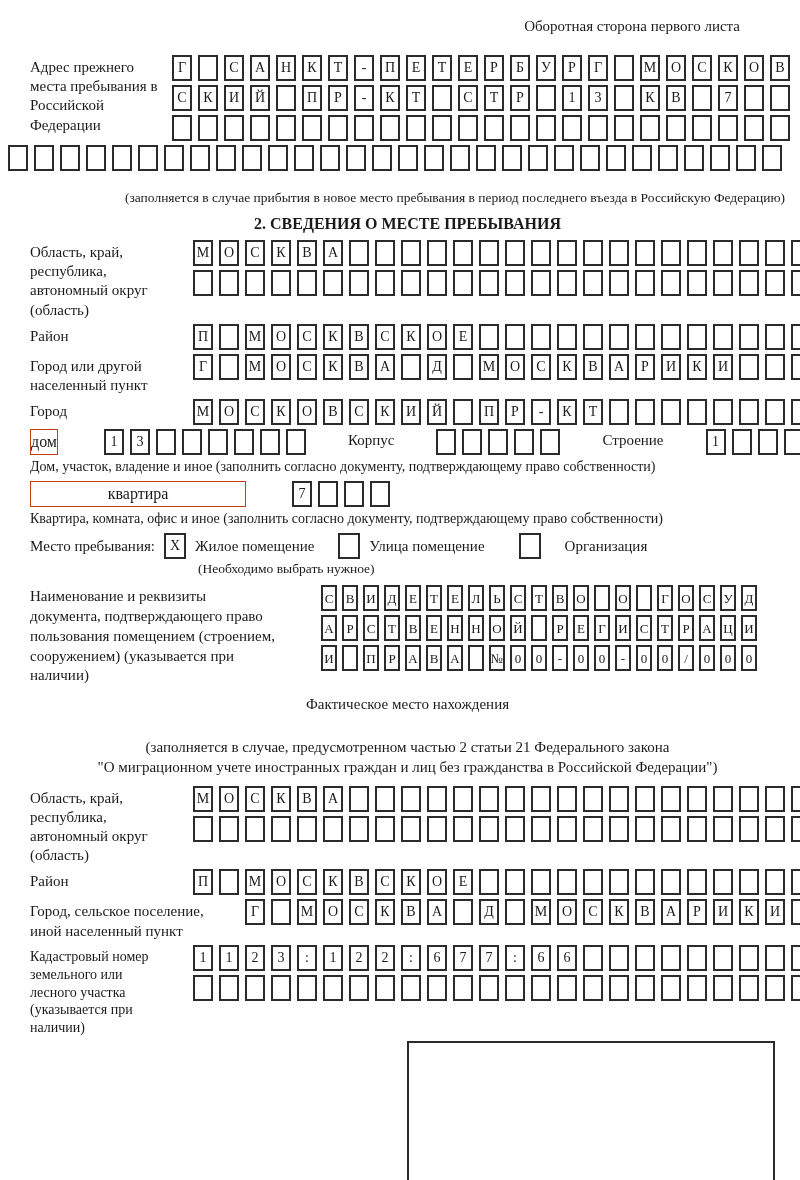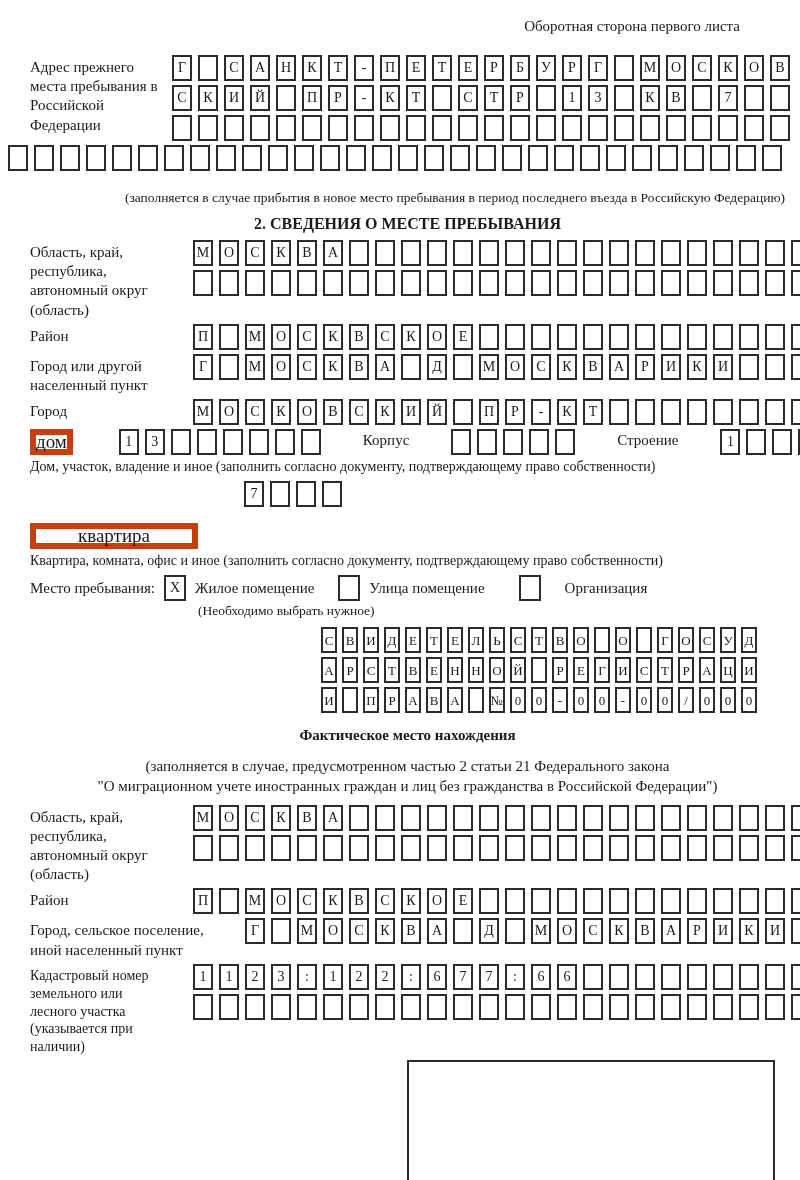--- a/index.html
+++ b/index.html
@@ -20,28 +20,28 @@
   .field-row { display:flex; align-items:flex-start; margin-bottom:4px;gap:33px; }
   .field-label { flex:0 0 130px; font-size:15px; line-height:1.28; padding-top:3px; }
   .field-label.w180 { flex-basis:182px; }
   .field-label.w140 { flex-basis:142px; }
   .field-label.kad { font-size:14px; }
   .push-right { margin-left:auto; }
 
   .note-center { text-align:right; font-size:13.5px; margin-top:19px; }
   .note-left { font-size:14px; margin:2px 0 6px 0; }
   .sec-title { text-align:center; font-weight:bold; font-size:16px; margin:9px 0 7px 0; }
-  .sub-title { text-align:center; font-weight:bold; font-size:15px; margin:10px 0 12px 0; }
+  .sub-title { text-align:center; font-weight:normal; font-size:15px; margin:10px 0 24px 0; }
   .sub-note { text-align:center; font-size:15px; line-height:1.35; }
 
   .addr-block { display:flex; margin-top:20px; }
-  .widebox { height:26px; border:6px solid #c2410c; display:flex; align-items:center;
-    justify-content:center; font-size:19px; }
+  .widebox { height:26px; border:1px solid #c2410c; display:flex; align-items:center;
+    justify-content:center; font-size:16px; }
   .dom-box { width:160px; margin-right:13px; }
-  .kv-box { width:168px; margin-right:13px;margin-top:42px; }
+  .kv-box { width:216px; margin-right:13px; }
   .inline-lbl { font-size:15px; padding:3px 9px 0 9px; white-space:nowrap; }
 
   .chk-row { display:flex; align-items:center; margin:6px 0 2px 0; font-size:15px; }
   .chk { width:22px; flex-basis:22px; }
   .chk-lbl { padding:0 10px 0 9px; }
   .chk-note { font-size:13.5px; margin:2px 0 8px 168px; }
 
   .doc-row { display:flex; align-items:flex-start; margin:6px 0 2px 0; }
   .doc-label { flex:0 0 250px; font-size:15px; line-height:1.32; padding-top:2px; }
   .doc-cells { margin-left:auto; margin-right:28px; }
@@ -369,20 +369,21 @@
     <span class="cell chk" style="margin-left:9px;">X</span>
     <span class="chk-lbl">Жилое помещение</span>
     <span class="cell chk" style="margin-left:14px;"></span>
     <span class="chk-lbl" style="padding-right:24px;">Улица помещение</span>
     <span class="cell chk" style="margin-left:10px;"></span>
     <span class="chk-lbl" style="padding-left:24px;">Организация</span>
   </div>
   <div class="chk-note">(Необходимо выбрать нужное)</div>
 
   <div class="doc-row">
+    <div class="doc-label">Наименование и реквизиты документа, подтверждающего право пользования помещением (строением, сооружением) (указывается при наличии)</div>
     <div class="row-stack doc-cells">
       <div class="cells small">
           <span class="cell">С</span>
           <span class="cell">В</span>
           <span class="cell">И</span>
           <span class="cell">Д</span>
           <span class="cell">Е</span>
           <span class="cell">Т</span>
           <span class="cell">Е</span>
           <span class="cell">Л</span>

